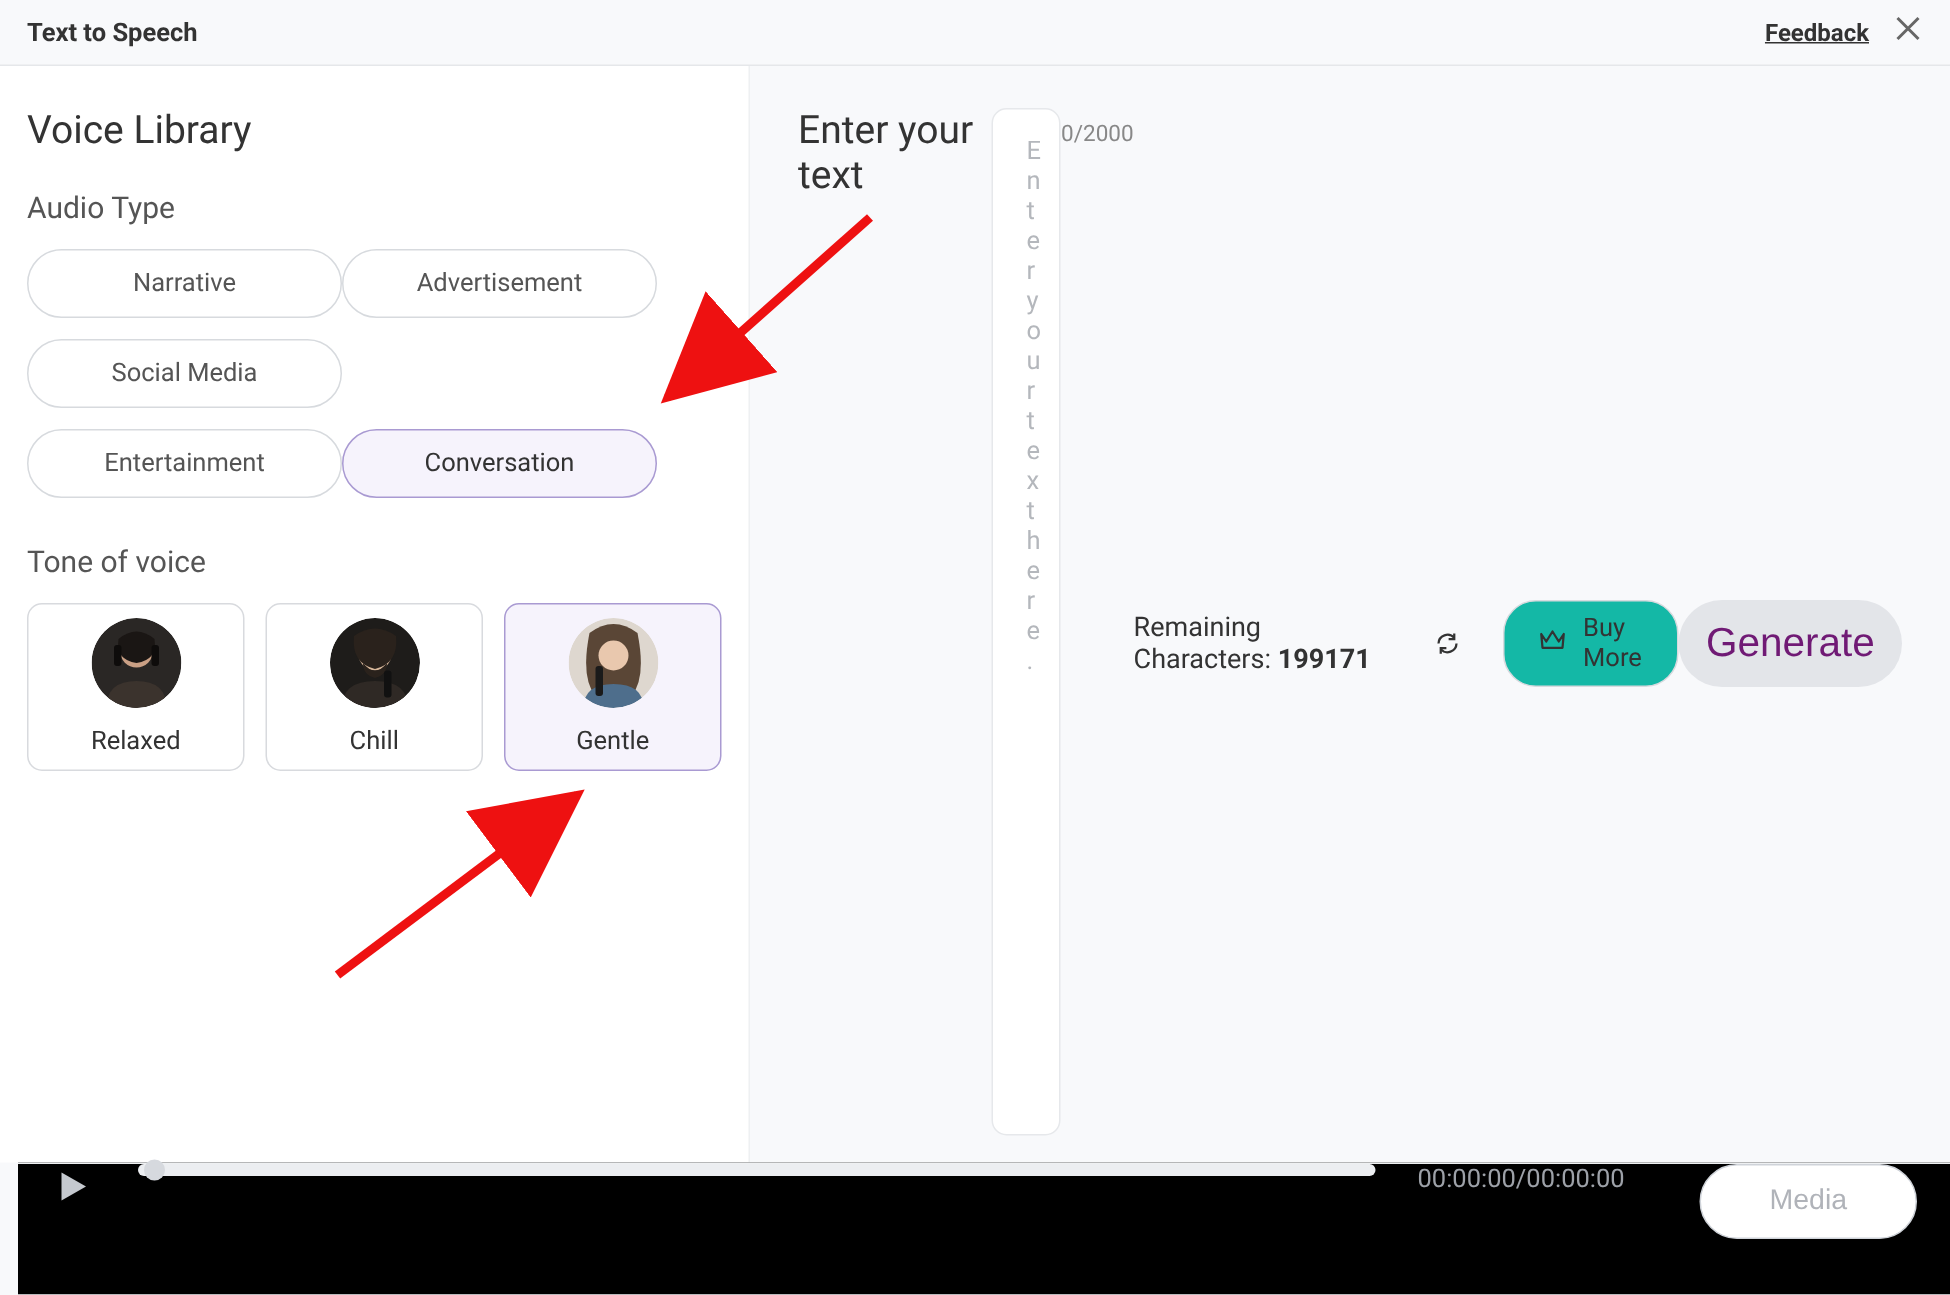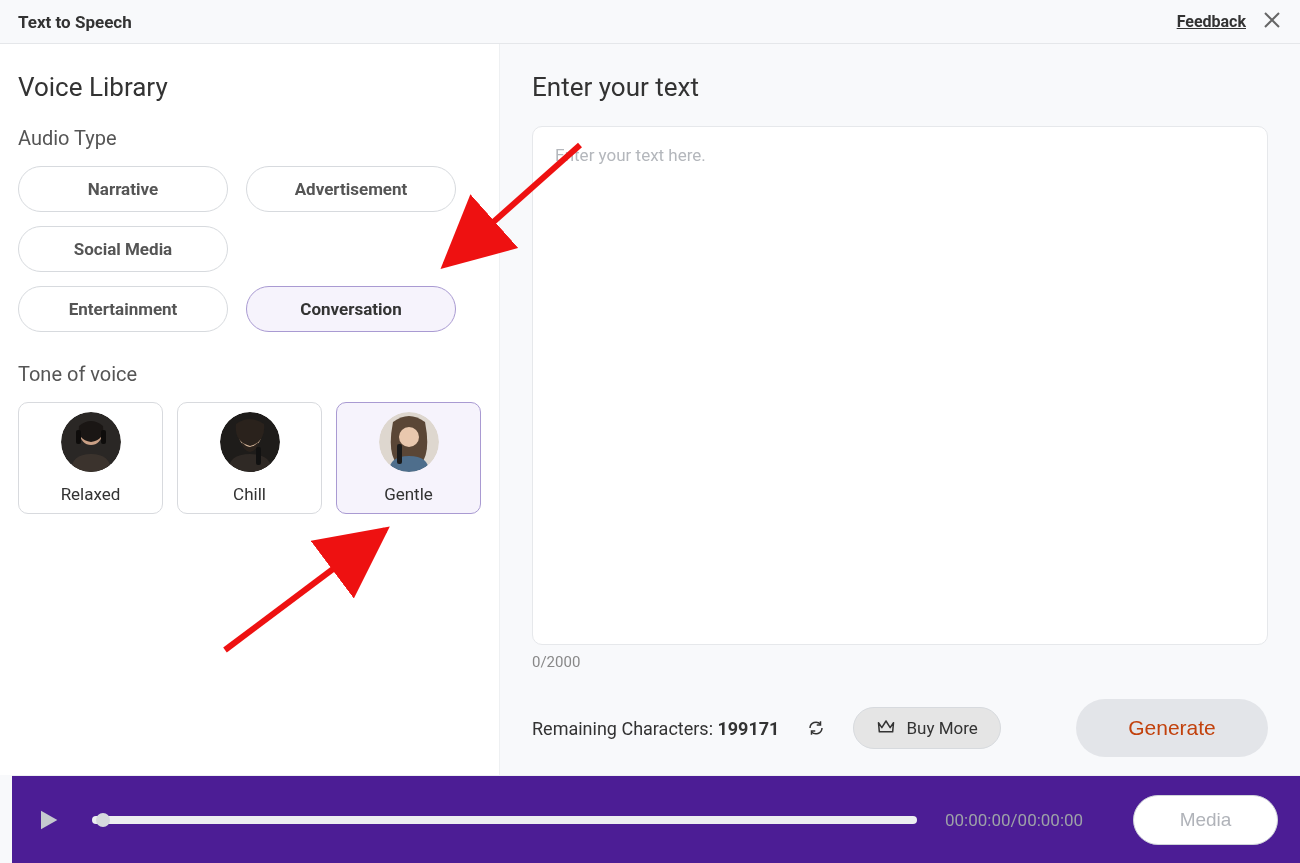--- a/index.html
+++ b/index.html
@@ -59,23 +59,21 @@
       color: #333;
       margin-bottom: 24px;
     }
     .section-title {
       font-size: 20px;
       color: #555;
       margin-bottom: 16px;
     }
     .pill-row {
       display: flex;
-      gap: 18px;
       margin-bottom: 14px;
-      font-weight: bold;
     }
     .pill {
       width: 210px;
       height: 46px;
       border: 1px solid #d7dade;
       border-radius: 23px;
       background: #fff;
       display: flex;
       align-items: center;
       justify-content: center;
@@ -120,21 +118,21 @@
     }
     .tone-label {
       font-size: 17px;
       color: #333;
     }
     .main {
       flex: 1;
       padding: 28px 32px 18px 32px;
       background: #f8f9fb;
       display: flex;
-      flex-direction: column;
+      flex-direction: row;
     }
     .main-title {
       font-size: 26px;
       font-weight: 400;
       color: #333;
       margin-bottom: 24px;
     }
     .text-area {
       width: 100%;
       flex: 1;
@@ -179,46 +177,45 @@
       justify-content: center;
       color: #333;
       cursor: pointer;
     }
     .buy-more {
       display: flex;
       align-items: center;
       gap: 10px;
       border: 1px solid #d7dade;
       border-radius: 22px;
-      background: #e5e5e5;
+      background: #14b8a6;
       padding: 8px 22px;
       cursor: pointer;
       font-size: 17px;
       color: #333;
     }
     .generate-btn {
       width: 192px;
       height: 58px;
       border-radius: 29px;
       background: #e3e5e9;
-      color: #c2410c;
-      font-size: 21px;
+      color: #701a75;
+      font-size: 27px;
       border: none;
       cursor: default;
     }
     .footer {
       position: absolute;
       bottom: 0;
       left: 12px;
       right: 0;
       height: 88px;
-      background: #4c1d95;
+      background: #000000;
       border-top: 1px solid #eef0f2;
       display: flex;
-      align-items: center;
       padding: 0 22px;
       gap: 28px;
     }
     .play-btn {
       width: 30px;
       height: 30px;
       cursor: pointer;
       display: flex;
       align-items: center;
       color: #c5c9cf;

